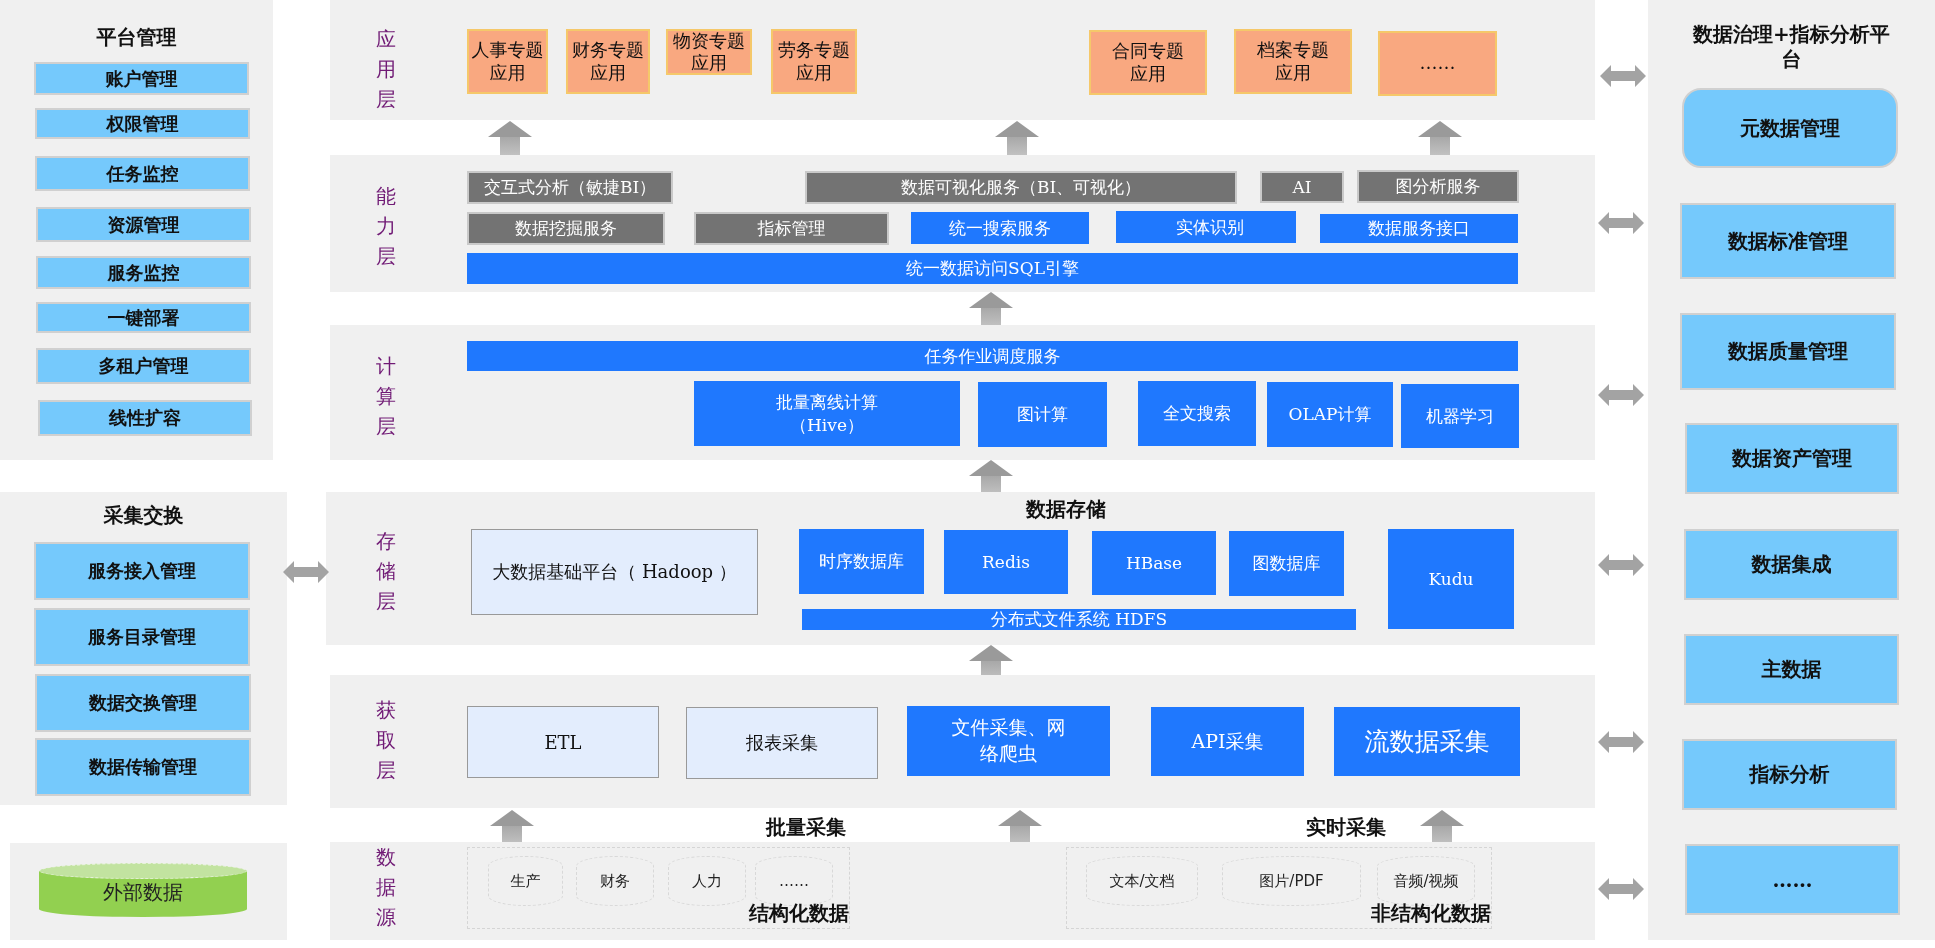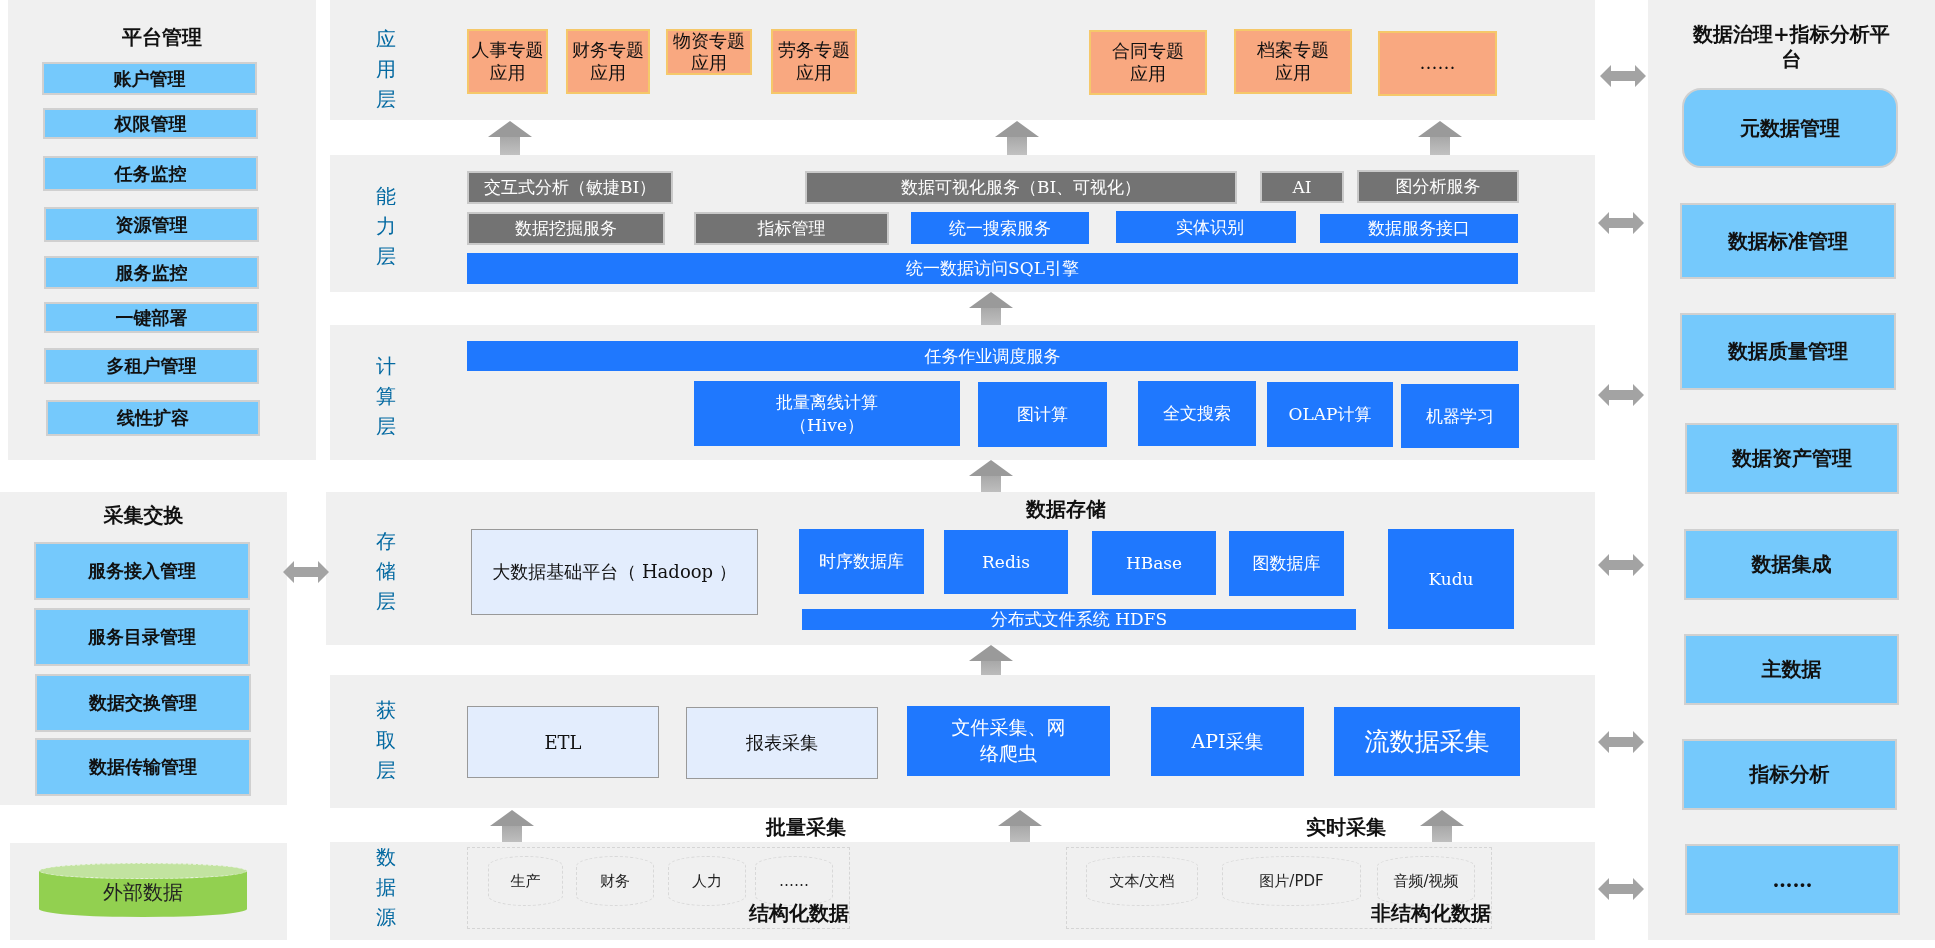--- a/index.html
+++ b/index.html
@@ -5,34 +5,34 @@
   html,body{margin:0;padding:0;background:#fff;}
   body{width:1935px;height:948px;position:relative;overflow:hidden;font-family:"DejaVu Serif","Liberation Serif",serif;color:#111;}
   .abs{position:absolute;box-sizing:border-box;}
   .panel{background:#f0f0f0;}
   .ptitle{position:absolute;left:0;right:0;text-align:center;font-size:20px;font-weight:bold;color:#111;}
   .lblue{background:#75c9fc;border:2px solid #d0d0d0;display:flex;align-items:center;justify-content:center;font-size:18px;font-weight:bold;color:#111;}
   .orange{background:#f9a880;border:2px solid #f5c86a;display:flex;align-items:center;justify-content:center;text-align:center;font-size:18px;line-height:1.25;color:#111;}
   .blue{background:#1f78fe;color:#fff;display:flex;align-items:center;justify-content:center;text-align:center;font-size:17px;line-height:1.35;}
   .purple{background:#737373;color:#fff;border:2px solid #c9c9c9;display:flex;align-items:center;justify-content:center;font-size:17px;}
   .pale{background:#e3edfd;border:1.5px solid #999;display:flex;align-items:center;justify-content:center;font-size:18px;color:#111;}
-  .layer-label{position:absolute;width:40px;text-align:center;font-size:20px;line-height:30px;color:#0369a1;}
+  .layer-label{position:absolute;width:40px;text-align:center;font-size:20px;line-height:30px;color:#701a75;}
   .uparrow{position:absolute;width:44px;height:36px;}
   .uparrow:before{content:"";position:absolute;left:0;top:0;border-left:22px solid transparent;border-right:22px solid transparent;border-bottom:16px solid #9a9a9a;}
   .uparrow:after{content:"";position:absolute;left:12px;top:16px;width:20px;height:20px;background:linear-gradient(#a8a8a8,#c4c4c4);}
   .harrow{position:absolute;width:46px;height:24px;}
   .harrow svg{width:46px;height:24px;display:block;}
   .cyl{position:absolute;height:48px;border:1px dashed #d8d8d8;border-radius:50%/10px;display:flex;align-items:center;justify-content:center;font-size:15px;color:#222;font-family:"DejaVu Sans","Liberation Sans",sans-serif;}
   .dashbox{position:absolute;border:1px dashed #d5d5d5;}
   .sublabel{position:absolute;font-size:20px;font-weight:bold;text-align:right;color:#111;}
 </style>
 </head>
 <body>
 
-<div class="abs panel" style="left:8px;top:0;width:308px;height:460px;">
+<div class="abs panel" style="left:0;top:0;width:273px;height:460px;">
   <div class="ptitle" style="top:24px;">平台管理</div>
   <div class="abs lblue" style="left:34px;top:62px;width:215px;height:33px;">账户管理</div>
   <div class="abs lblue" style="left:35px;top:108px;width:215px;height:31px;">权限管理</div>
   <div class="abs lblue" style="left:35px;top:156px;width:215px;height:35px;">任务监控</div>
   <div class="abs lblue" style="left:36px;top:207px;width:215px;height:35px;">资源管理</div>
   <div class="abs lblue" style="left:36px;top:256px;width:215px;height:33px;">服务监控</div>
   <div class="abs lblue" style="left:36px;top:302px;width:215px;height:31px;">一键部署</div>
   <div class="abs lblue" style="left:36px;top:348px;width:215px;height:36px;">多租户管理</div>
   <div class="abs lblue" style="left:38px;top:400px;width:214px;height:36px;">线性扩容</div>
 </div>

